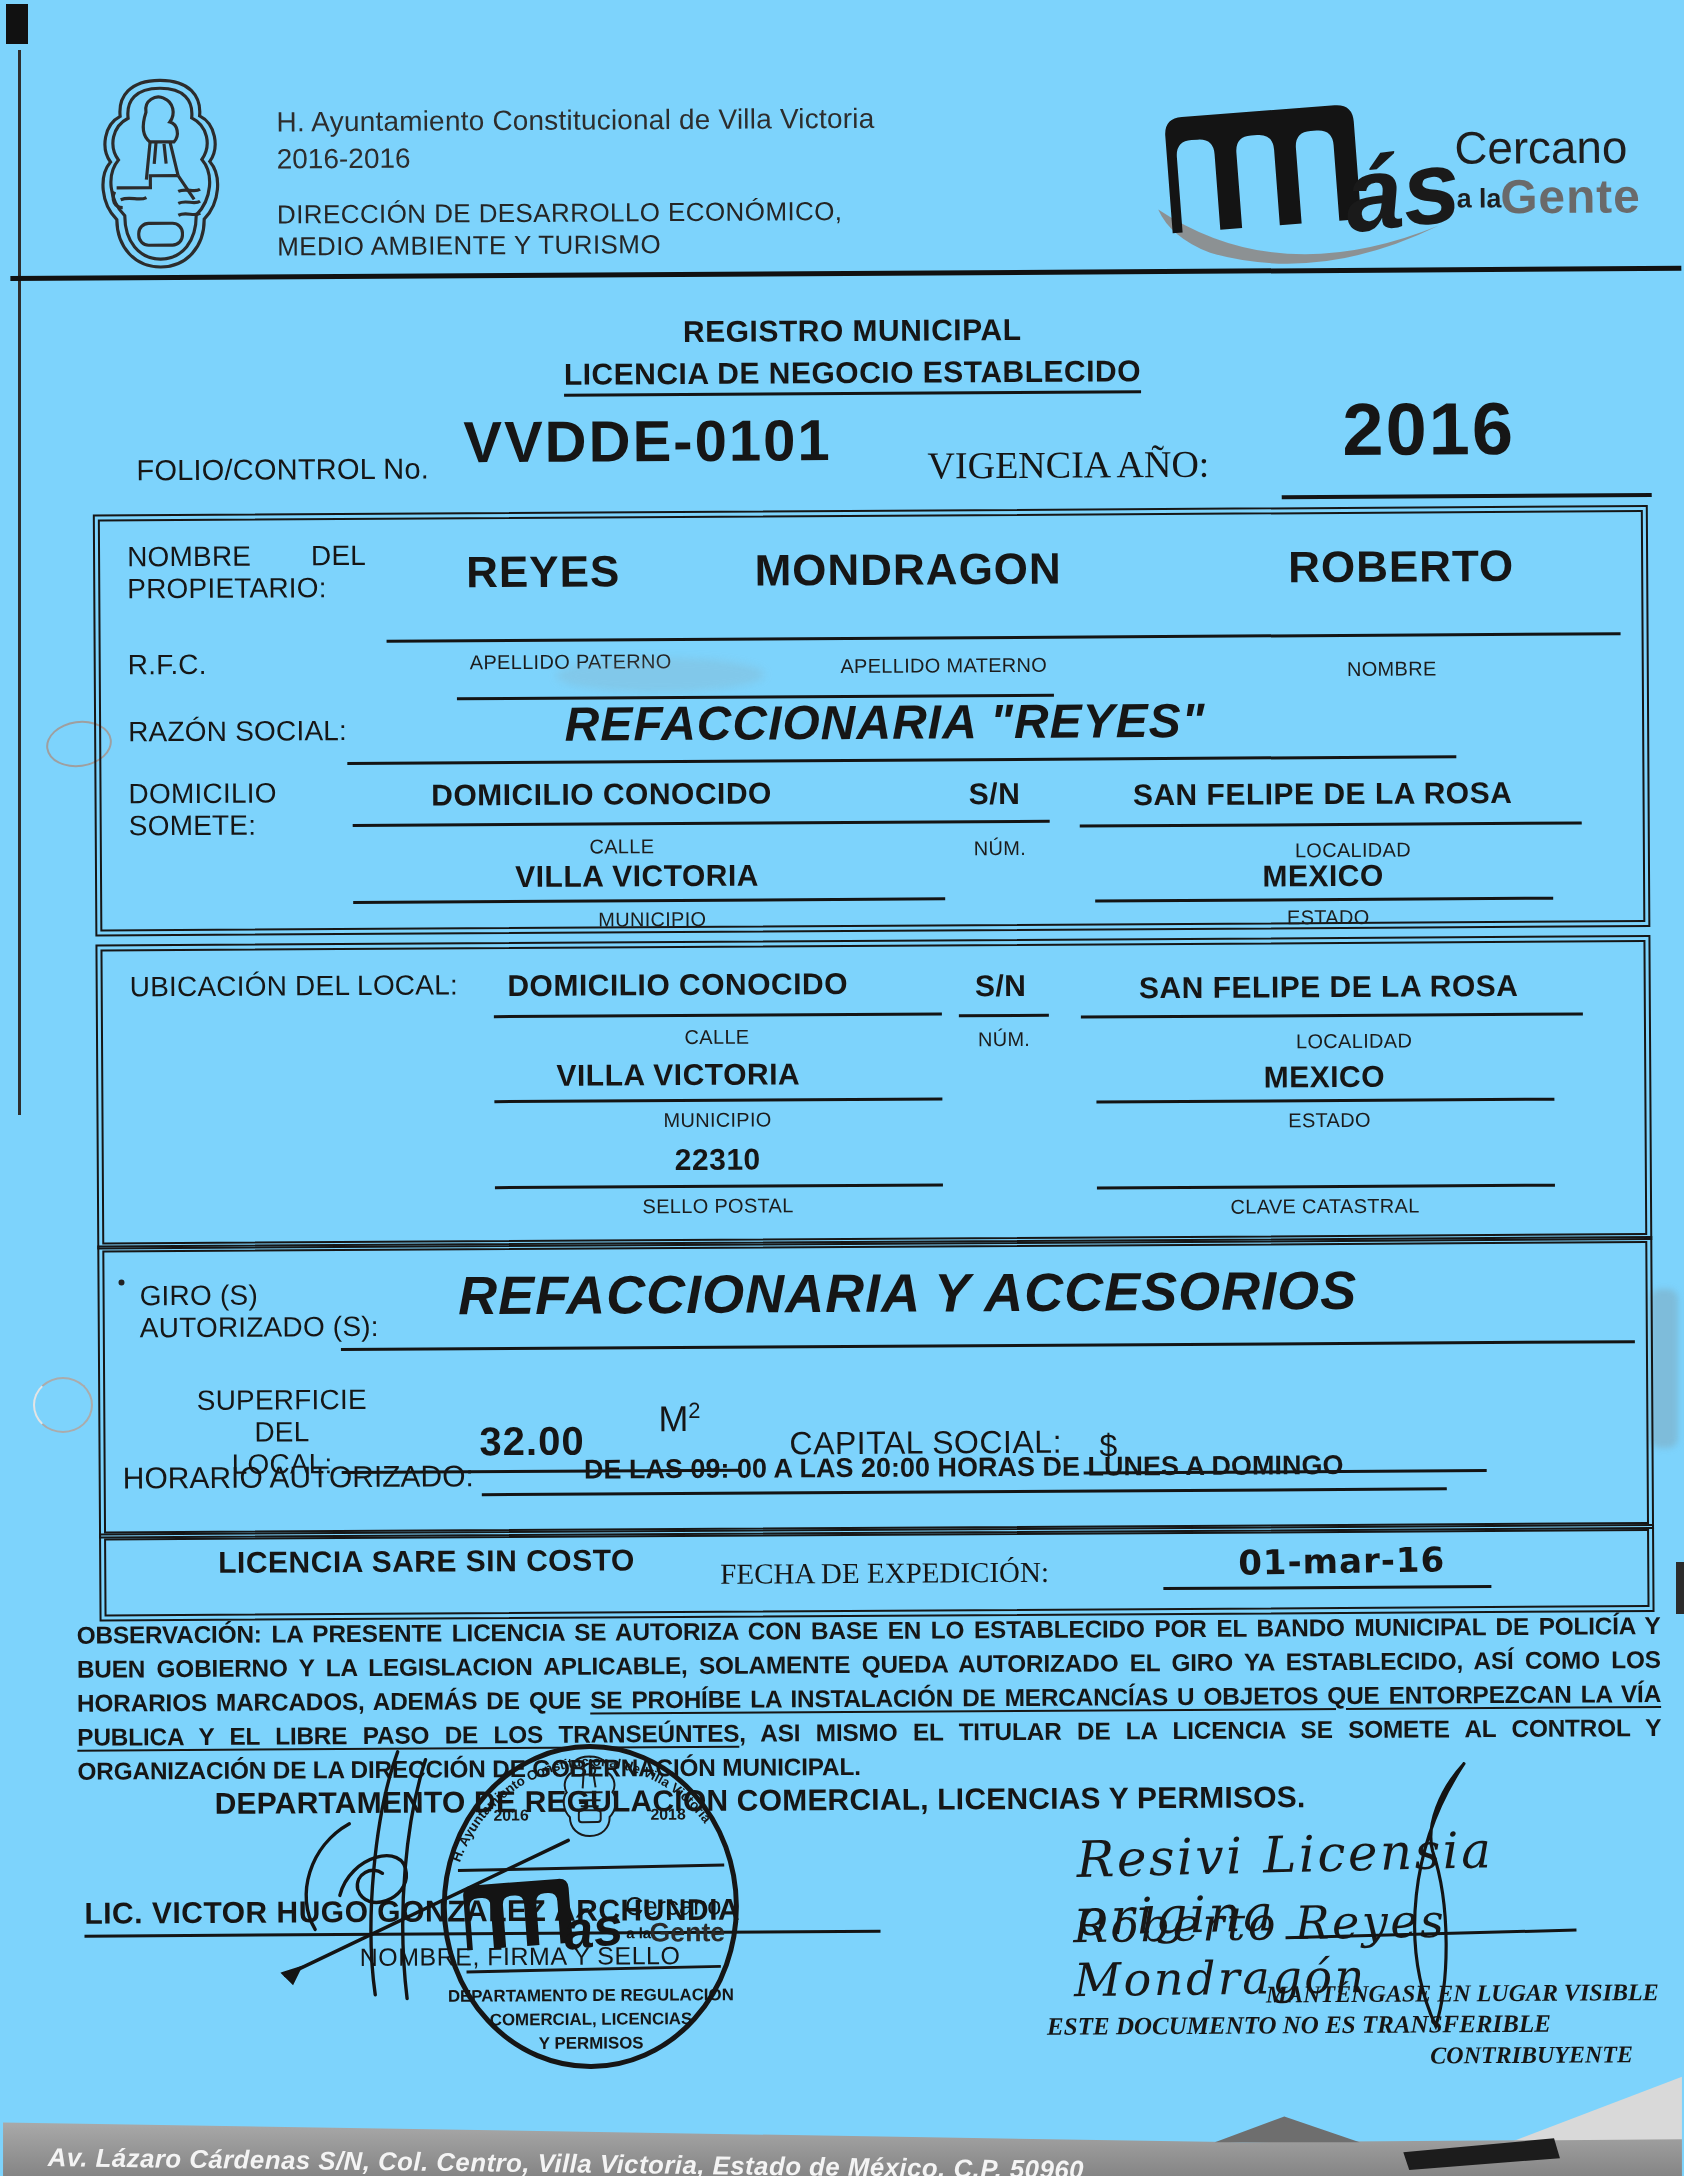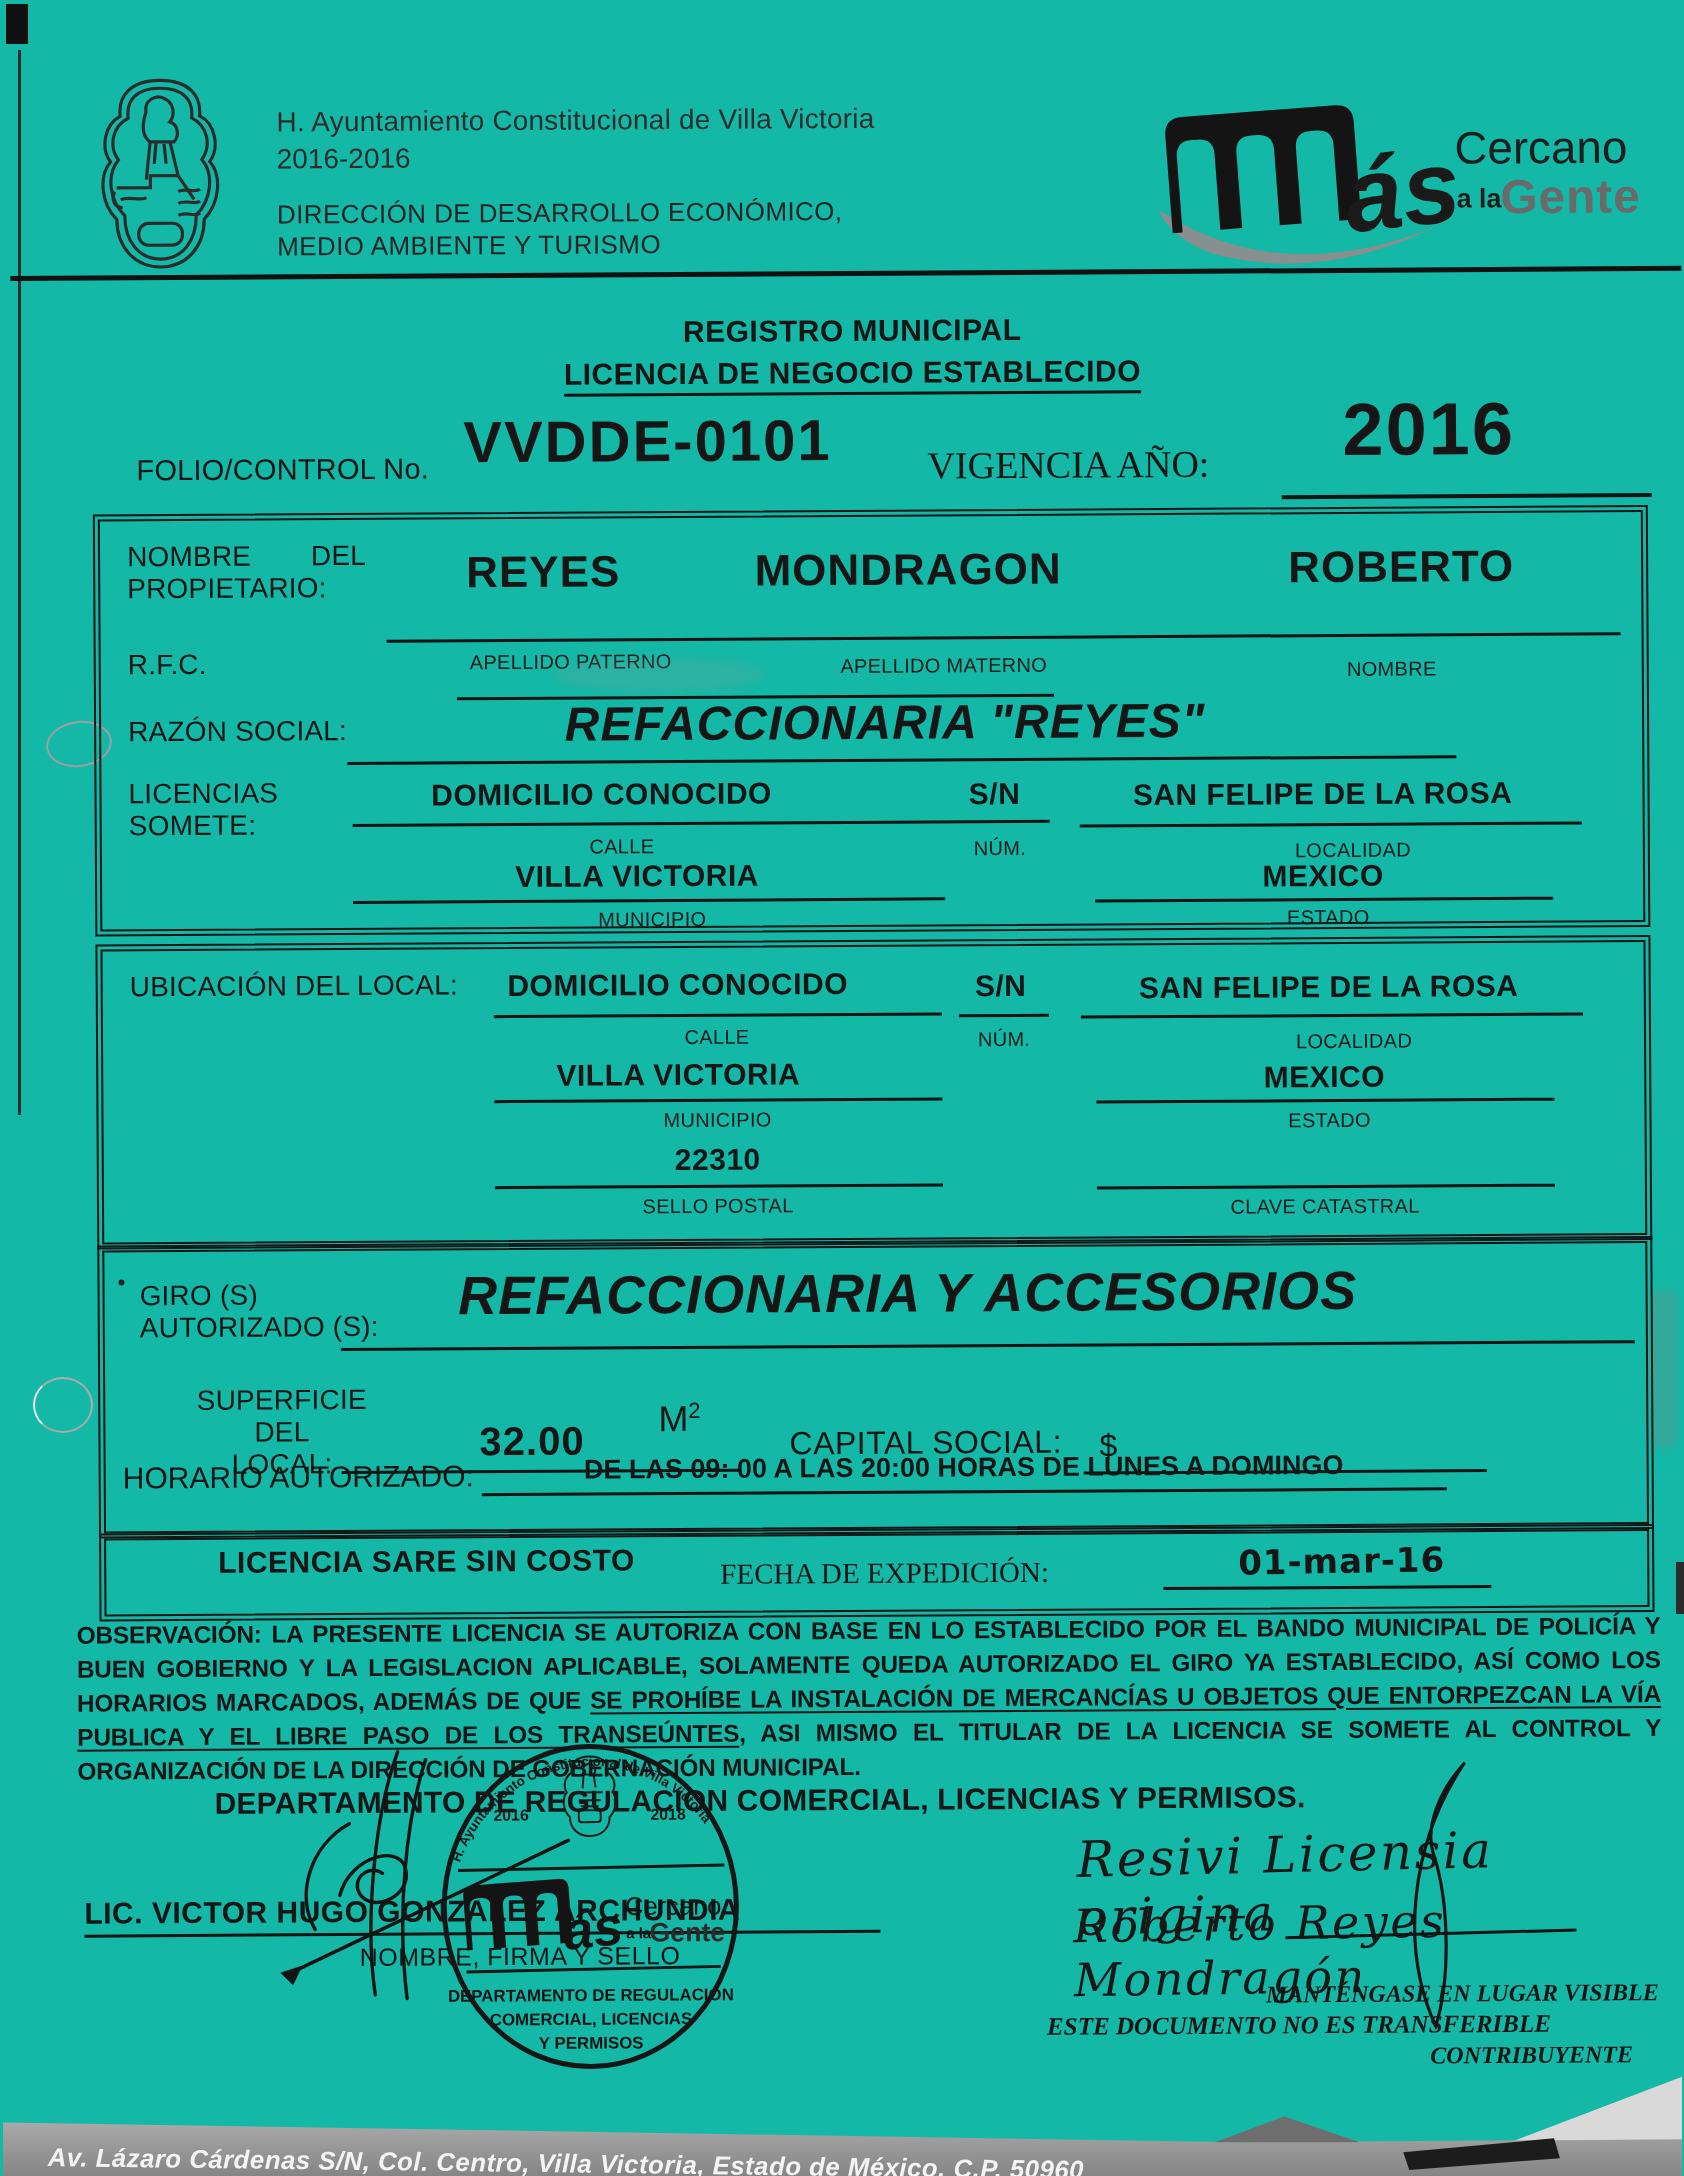--- a/index.html
+++ b/index.html
@@ -1,16 +1,16 @@
 <!DOCTYPE html>
 <html><head>
 <meta charset="utf-8">
 <style>
   html,body{margin:0;padding:0;background:#e8e8e8;}
-  .page{position:relative;width:1685px;height:2176px;background:#14b8a6;overflow:hidden;
+  .page{position:relative;width:1685px;height:2176px;background:#7dd3fc;overflow:hidden;
         font-family:"Liberation Sans",sans-serif;color:#161616;}
   .doc{position:absolute;inset:0;transform:rotate(-0.35deg);transform-origin:50% 40%;}
   .abs{position:absolute;}
   .ctr{transform:translateX(-50%);white-space:nowrap;}
   .lbl{font-size:20px;letter-spacing:0.3px;color:#1c1c1c;}
   .val{font-weight:bold;font-size:30px;letter-spacing:0.5px;}
   .fldlbl{font-size:28px;letter-spacing:0.2px;}
   .line{position:absolute;background:#141414;height:3px;}
   .box{position:absolute;left:95px;width:1541px;border:7px double #161616;background:transparent;}
   .bigval{font-weight:bold;font-size:44px;letter-spacing:1px;}
@@ -97,21 +97,21 @@
 
     <div class="abs fldlbl" style="left:129px;top:645px;">R.F.C.</div>
     <div class="abs" style="left:557px;top:657px;width:209px;height:34px;background:rgba(150,150,150,.18);border-radius:50%;filter:blur(4px);"></div>
     <div class="line" style="left:458px;top:695px;width:597px;"></div>
 
     <div class="abs fldlbl" style="left:129px;top:712px;">RAZÓN SOCIAL:</div>
     <div class="abs ctr bolditalic" style="left:886px;top:695px;font-size:48px;letter-spacing:1px;">REFACCIONARIA "REYES"</div>
     <div class="line" style="left:348px;top:759px;width:1109px;"></div>
 
     <div class="abs fldlbl" style="left:129px;top:774px;">
-      <div>LICENCIAS</div>
+      <div>DOMICILIO</div>
       <div>SOMETE:</div>
     </div>
     <div class="abs ctr val" style="left:602px;top:776px;">DOMICILIO CONOCIDO</div>
     <div class="abs ctr val" style="left:995px;top:778px;">S/N</div>
     <div class="abs ctr val" style="left:1323px;top:780px;">SAN FELIPE DE LA ROSA</div>
     <div class="line" style="left:353px;top:821px;width:697px;"></div>
     <div class="line" style="left:1080px;top:826px;width:502px;"></div>
     <div class="abs ctr lbl" style="left:622px;top:834px;">CALLE</div>
     <div class="abs ctr lbl" style="left:1000px;top:838px;">NÚM.</div>
     <div class="abs ctr lbl" style="left:1353px;top:842px;">LOCALIDAD</div>

